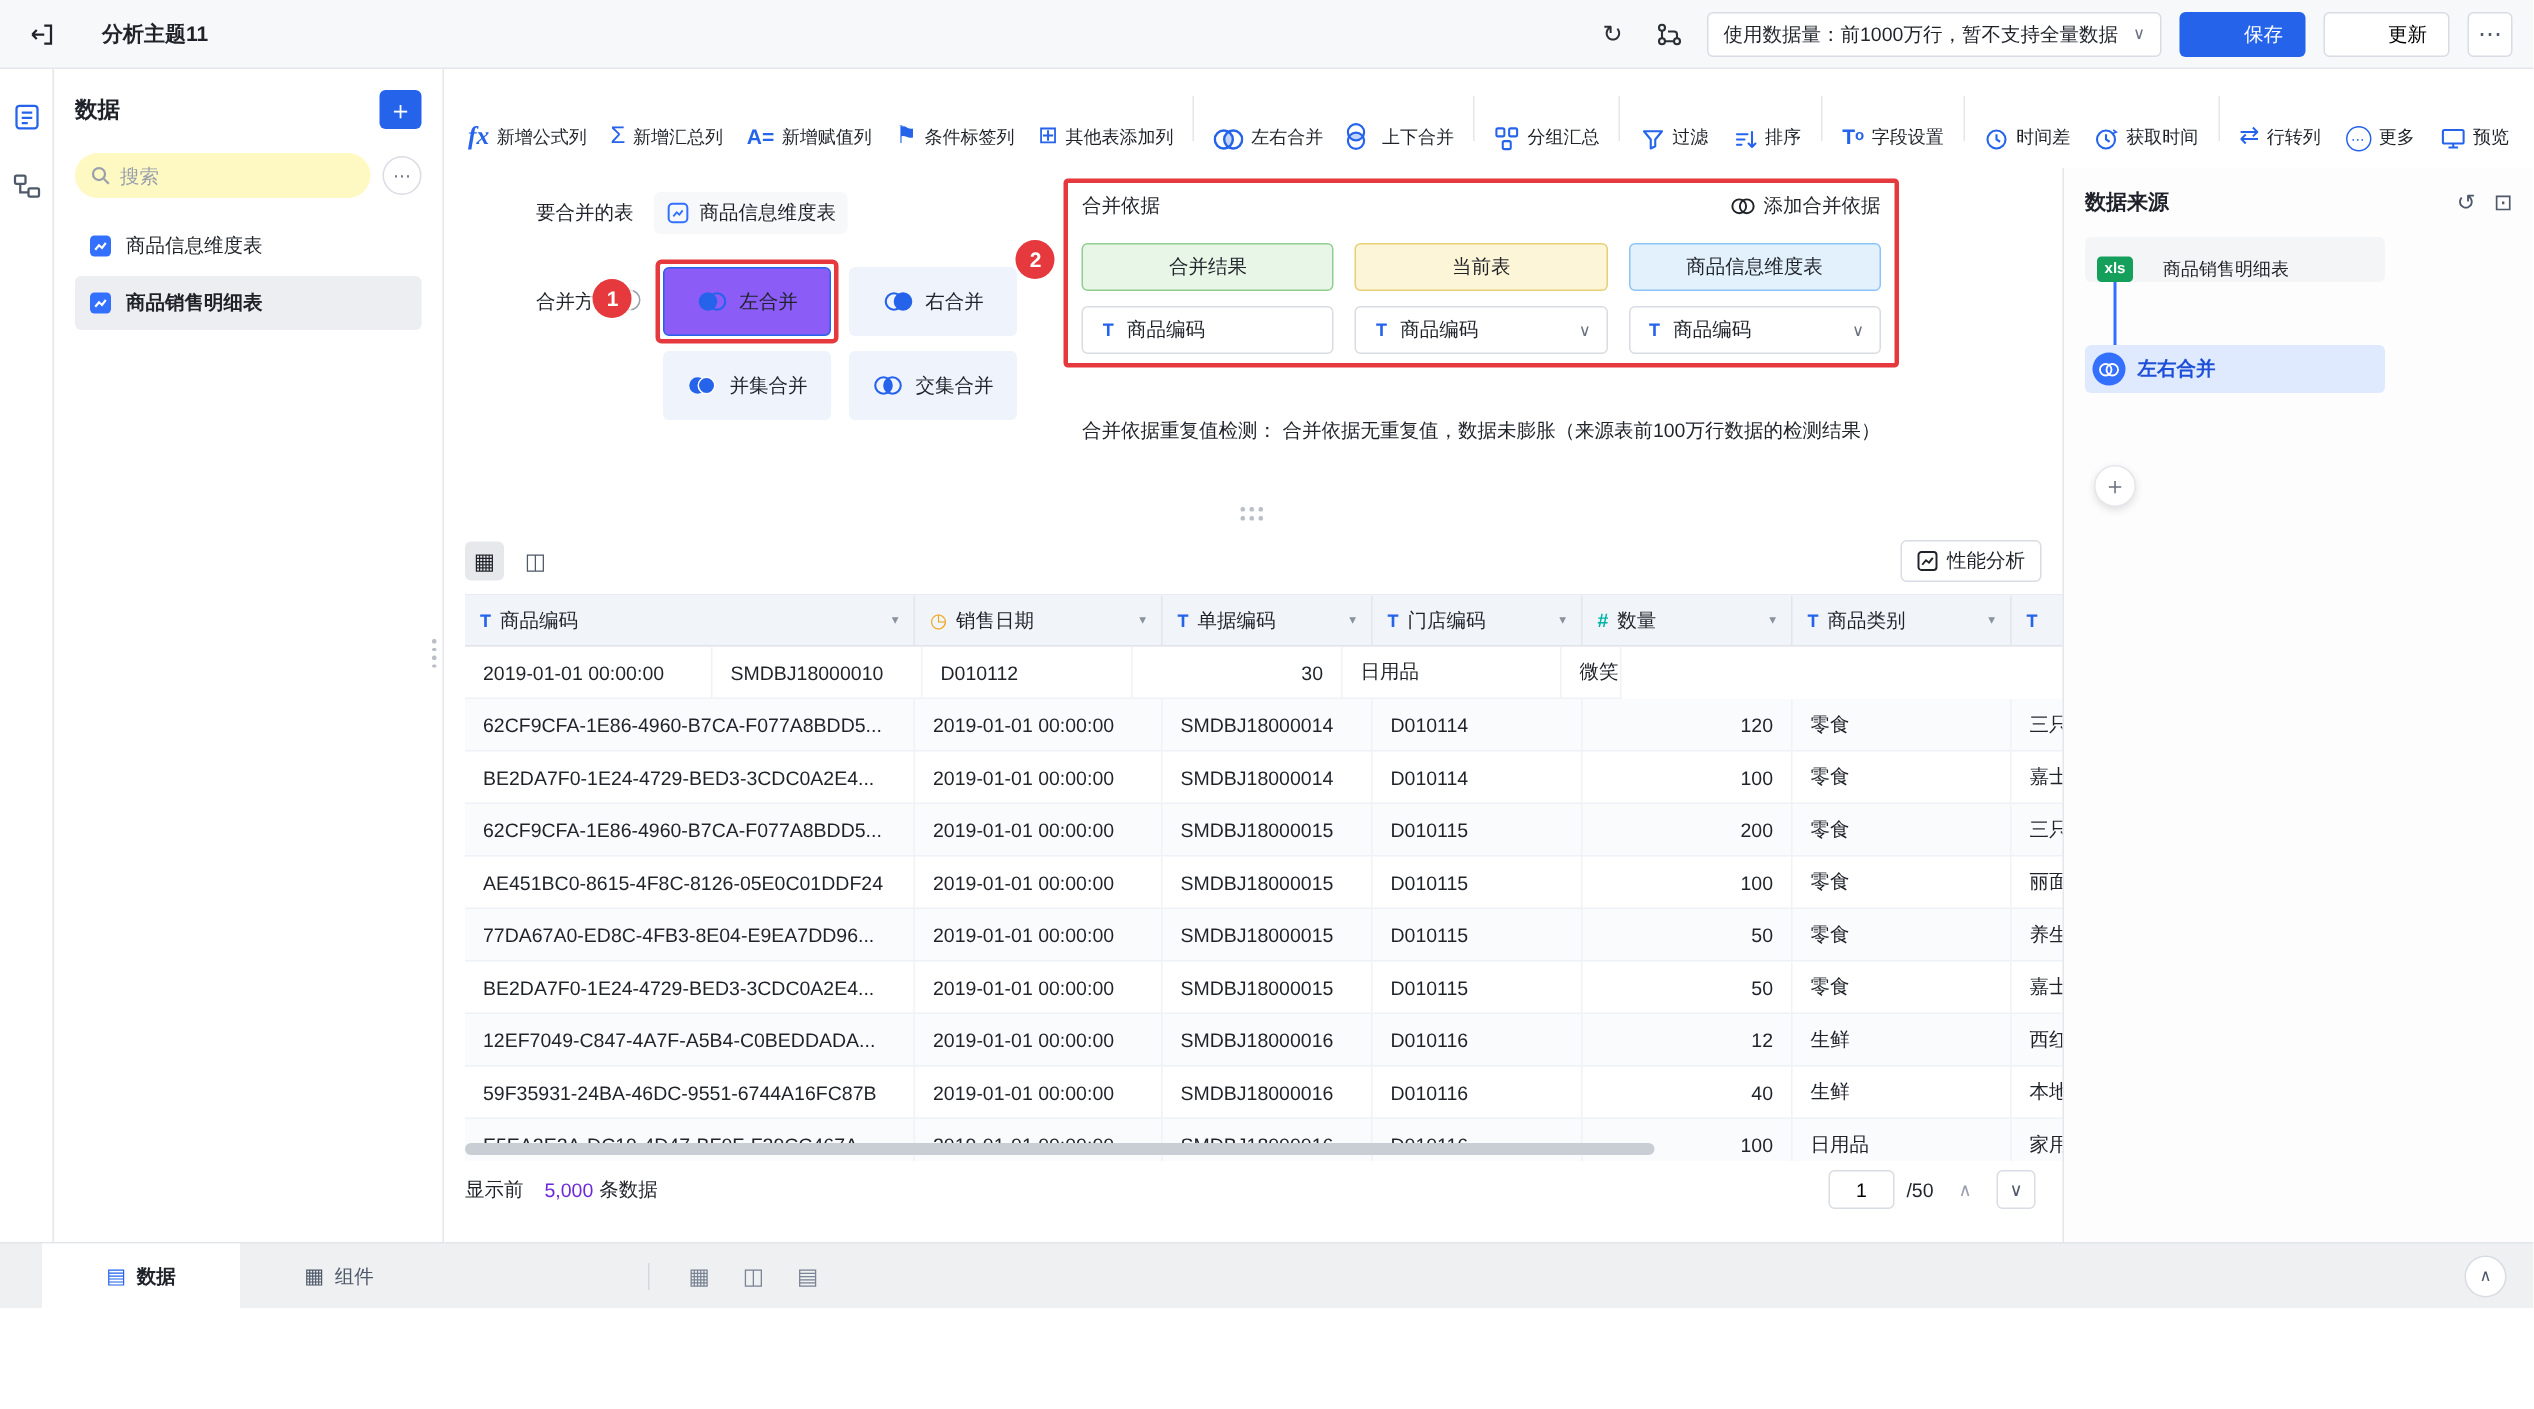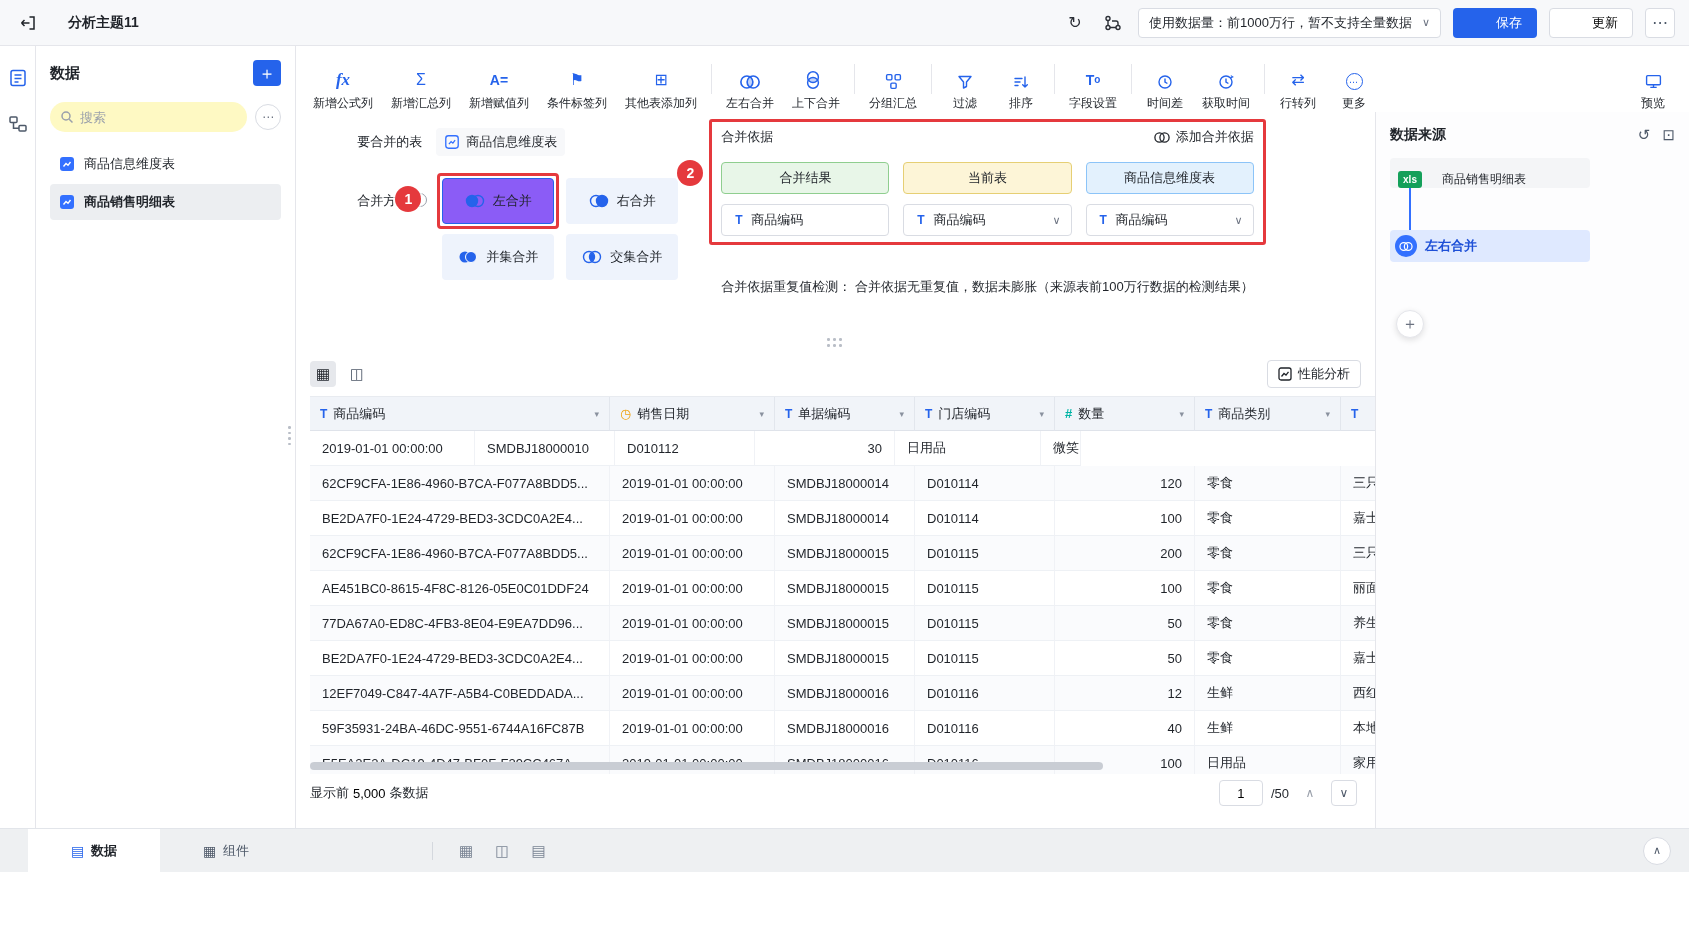--- a/index.html
+++ b/index.html
@@ -36,21 +36,21 @@
   .more-circ { width:26px; height:26px; flex:none; border:1px solid #d9dce3; border-radius:50%; display:flex; align-items:center; justify-content:center; color:#6b7280; font-size:12px; cursor:pointer; }
   .tbl-list { margin-top:14px; display:flex; flex-direction:column; gap:2px; }
   .tbl-item { height:36px; border-radius:4px; display:flex; align-items:center; gap:8px; padding:0 8px; font-size:13px; cursor:pointer; }
   .tbl-item.active { background:#eceef1; font-weight:bold; }
   .pg-ic { width:18px; height:18px; flex:none; }
 
   .content { flex:1; min-width:0; display:flex; flex-direction:column; }
 
   
   .tbar { height:66px; flex:none; display:flex; align-items:center; padding:0 8px; }
-  .tb-item { min-width:56px; padding:0 9px; height:56px; display:flex; flex-direction:column; align-items:center; justify-content:center; gap:5px; border-radius:4px; cursor:pointer; white-space:nowrap;margin-top:24px; }
+  .tb-item { min-width:56px; padding:0 9px; height:56px; display:flex; flex-direction:row; align-items:center; justify-content:center; gap:5px; border-radius:4px; cursor:pointer; white-space:nowrap;margin-top:24px; }
   .tb-ic { height:20px; display:flex; align-items:flex-end; justify-content:center; color:#2563eb; font-size:16px; line-height:20px; }
   .tb-ic.fx { font-style:italic; font-family:"Liberation Serif", serif; font-weight:bold; font-size:17px; }
   .tb-lbl { font-size:12px; color:#1f2329; }
   .tb-div { width:1px; height:30px; background:#e5e6eb; margin:0 5px; flex:none; }
   .tb-item.preview { margin-left:auto; }
   .circle-more { width:17px; height:17px; border:1.5px solid #2563eb; border-radius:50%; display:flex; align-items:center; justify-content:center; font-size:9px; letter-spacing:1px; color:#2563eb; }
 
   .workzone { flex:1; min-height:0; display:flex; }
   .main { flex:1; min-width:0; display:flex; flex-direction:column;align-items:center; }
 
@@ -106,21 +106,21 @@
   .tr:nth-child(even) { background:#fafbfd; }
   .td { height:35px; display:flex; align-items:center; padding:0 12px; font-size:13px; border-right:1px solid #f0f2f6; border-bottom:1px solid #eef1f5; flex:none; overflow:hidden; white-space:nowrap; }
   .td.num { justify-content:flex-end; }
   .c0 { width:300px; } .c1 { width:165px; } .c2 { width:140px; } .c3 { width:140px; } .c4 { width:140px; } .c5 { width:146px; } .c6 { width:40px; }
   .f-text { color:#2563eb; font-weight:bold; font-size:12px; }
   .f-date { color:#efa416; font-size:13px; }
   .f-num  { color:#00b3a4; font-weight:bold; font-size:13px; }
   .hscroll { position:absolute; left:0; bottom:4px; width:74%; height:8px; background:#c9cdd4; border-radius:4px; cursor:pointer; }
 
   .t-footer { margin-left:20px; height:38px; display:flex; align-items:center; font-size:13px; gap:4px; padding-right:24px; }
-  .count-blue { color:#000000; }
+  .count-blue { color:#6d28d9;margin-left:10px; }
   .pag { margin-left:auto; display:flex; align-items:center; gap:8px; }
   .page-input { width:44px; height:26px; border:1px solid #d9dce3; border-radius:4px; text-align:center; font-size:13px; outline:none; }
   .pg-chev { width:26px; height:26px; display:flex; align-items:center; justify-content:center; color:#9aa0ab; font-size:12px; cursor:pointer; }
   .pg-chev.boxed { border:1px solid #d9dce3; border-radius:4px; color:#4e5969; }
 
   
   .rsb { width:314px; flex:none; border-left:1px solid #e5e6eb; background:#fdfdfe; padding:14px; position:relative; }
   .rsb-head { display:flex; align-items:center; }
   .rsb-title { font-size:14px; font-weight:bold; }
   .rsb-ics { margin-left:auto; display:flex; gap:12px; color:#4e5969; font-size:15px; }

